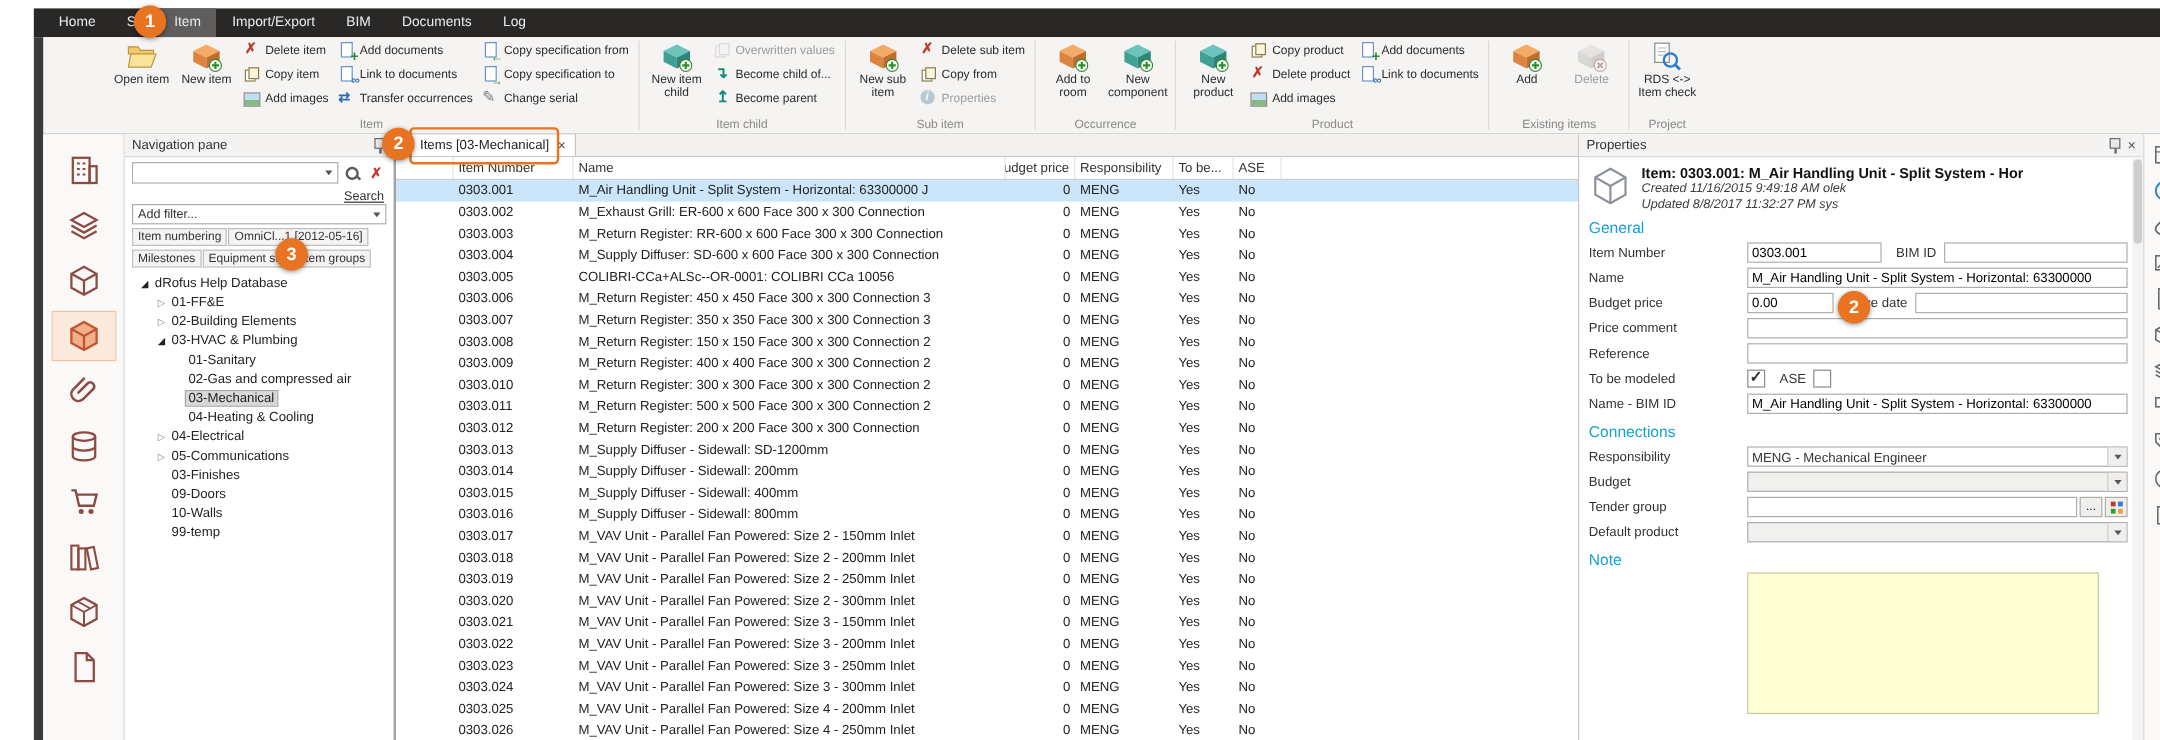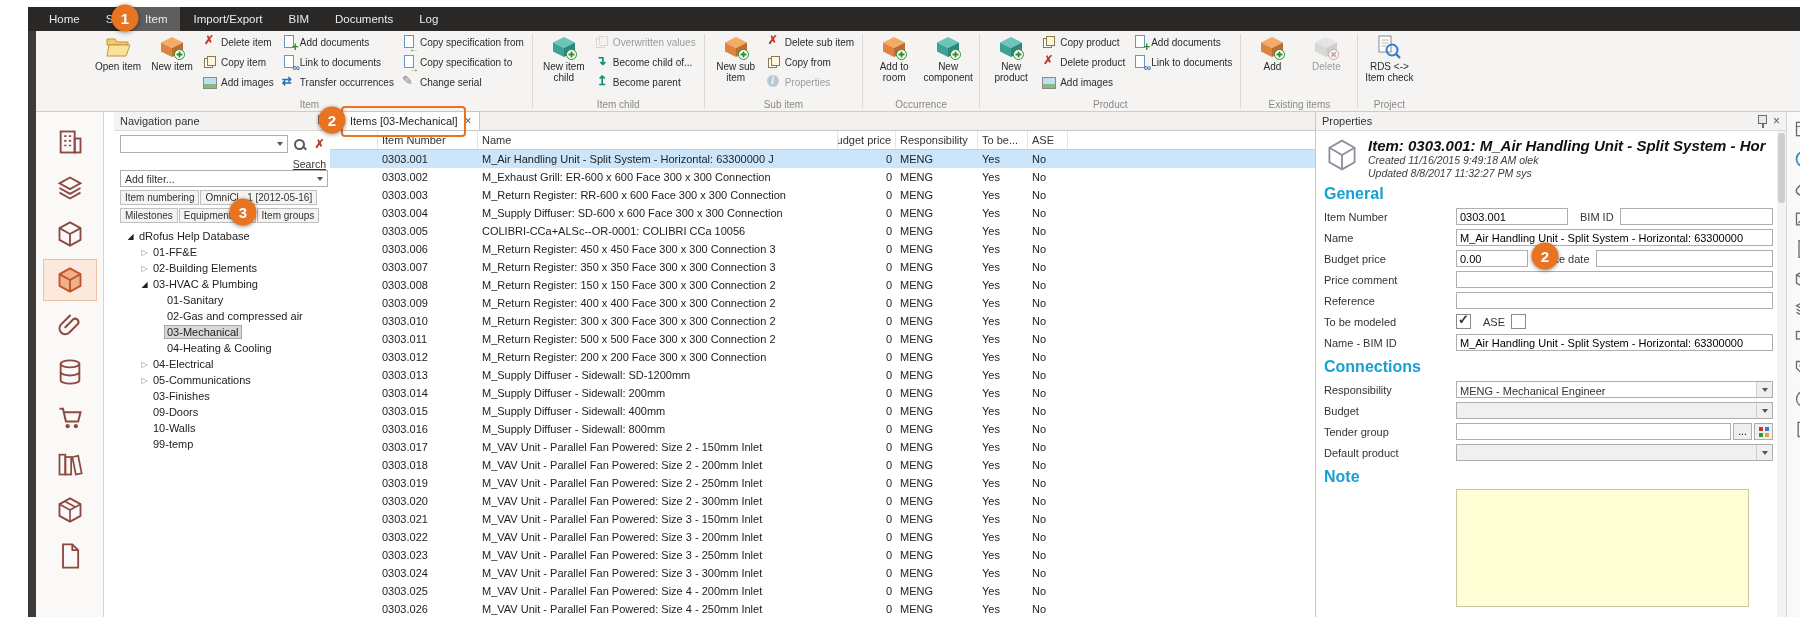--- a/index.html
+++ b/index.html
@@ -55,21 +55,21 @@
 
   
   .panel-head{height:19px;display:flex;align-items:center;justify-content:space-between;padding:0 6px;font-size:11px;color:#333;background:#f4f3f2;border-bottom:1px solid #dddbd9;box-sizing:border-box;}
   .ph-icons{display:flex;align-items:center;gap:5px;}
   .ph-close{color:#555;font-size:12px;cursor:pointer;line-height:12px;}
   .ic-pin{position:relative;width:12px;height:14px;display:inline-block;}
   .ic-pin::before{content:"";position:absolute;left:2px;top:1px;width:7px;height:7px;background:#e9e8e7;border:1px solid #6a6a6a;}
   .ic-pin::after{content:"";position:absolute;left:6px;top:10px;width:2px;height:4px;background:#6a6a6a;}
 
   
-  .navpane{position:absolute;left:86px;top:112px;width:226px;height:505px;background:#fff;border-right:6px solid #a3a3a3;box-sizing:border-box;}
+  .navpane{position:absolute;left:76px;top:112px;width:226px;height:505px;background:#fff;border-right:2px solid #a3a3a3;box-sizing:border-box;}
   .nav-body{padding:4px 6px 0;}
   .search-row{display:flex;align-items:center;gap:3px;}
   .search-box{flex:1;height:18px;border:1px solid #b0aeac;background:#fff;display:flex;align-items:center;box-sizing:border-box;}
   .search-box input{flex:1;border:none;outline:none;height:14px;font-size:11px;padding:0 3px;min-width:0;font-family:inherit;}
   .combo-btn-plain{width:14px;height:100%;display:flex;align-items:center;justify-content:center;}
   .tri-down{width:0;height:0;border-left:3.5px solid transparent;border-right:3.5px solid transparent;border-top:4px solid #555;}
   .mini-btn{width:17px;height:17px;border:none;background:none;display:flex;align-items:center;justify-content:center;padding:0;cursor:pointer;}
   .ic-search{position:relative;width:13px;height:13px;display:inline-block;}
   .ic-search::before{content:"";position:absolute;left:1px;top:1px;width:7px;height:7px;border:2px solid #5a5a5a;border-radius:50%;}
   .ic-search::after{content:"";position:absolute;left:9px;top:9px;width:5px;height:2px;background:#5a5a5a;transform:rotate(45deg);}
@@ -104,23 +104,23 @@
   .c-price{width:58px;justify-content:flex-end;text-align:right;}
   .c-resp{width:82px;}
   .c-tobe{width:50px;}
   .c-ase{width:40px;}
 
   
   .props{position:absolute;left:1287px;top:112px;width:471px;height:505px;border-left:1px solid #c8c7c6;background:#fff;box-sizing:border-box;}
   .props-body{padding:3px 13px 0 8px;position:relative;}
   .props-title-row{display:flex;gap:8px;margin:3px 0 4px;}
   .item-3d svg{width:36px;height:36px;display:block;}
-  .p-item-title{font-weight:bold;font-size:15px;color:#111;white-space:nowrap;overflow:hidden;font-style:italic;}
+  .p-item-title{font-weight:bold;font-size:12px;color:#111;white-space:nowrap;overflow:hidden;}
   .p-meta{font-style:italic;font-size:10.5px;color:#3c3c3c;line-height:13px;white-space:nowrap;}
-  .sec-head{color:#17a0d4;font-weight:bold;font-size:16px;margin:5px 0 3px;}
+  .sec-head{color:#17a0d4;font-weight:normal;font-size:13px;margin:5px 0 3px;}
   .frow{display:flex;align-items:center;height:21px;font-size:11px;color:#333;}
   .frow > label{width:132px;flex:0 0 auto;white-space:nowrap;overflow:hidden;}
   .fi{height:15px;border:1px solid #b0aeac;font-size:11px;padding:0 3px;background:#fff;font-family:inherit;outline:none;}
   .w110{width:104px;flex:0 0 auto;}
   .w70{width:64px;flex:0 0 auto;}
   .flex{flex:1;min-width:0;}
   .lbl2{margin-left:12px;margin-right:6px;white-space:nowrap;}
   .combo{height:17px;border:1px solid #b0aeac;background:#fff;display:flex;align-items:flex-end;font-size:11px;box-sizing:border-box;cursor:default;}
   .combo.gray{background:#f0f0ef;}
   .combo-val{flex:1;padding:0 3px;white-space:nowrap;overflow:hidden;}

